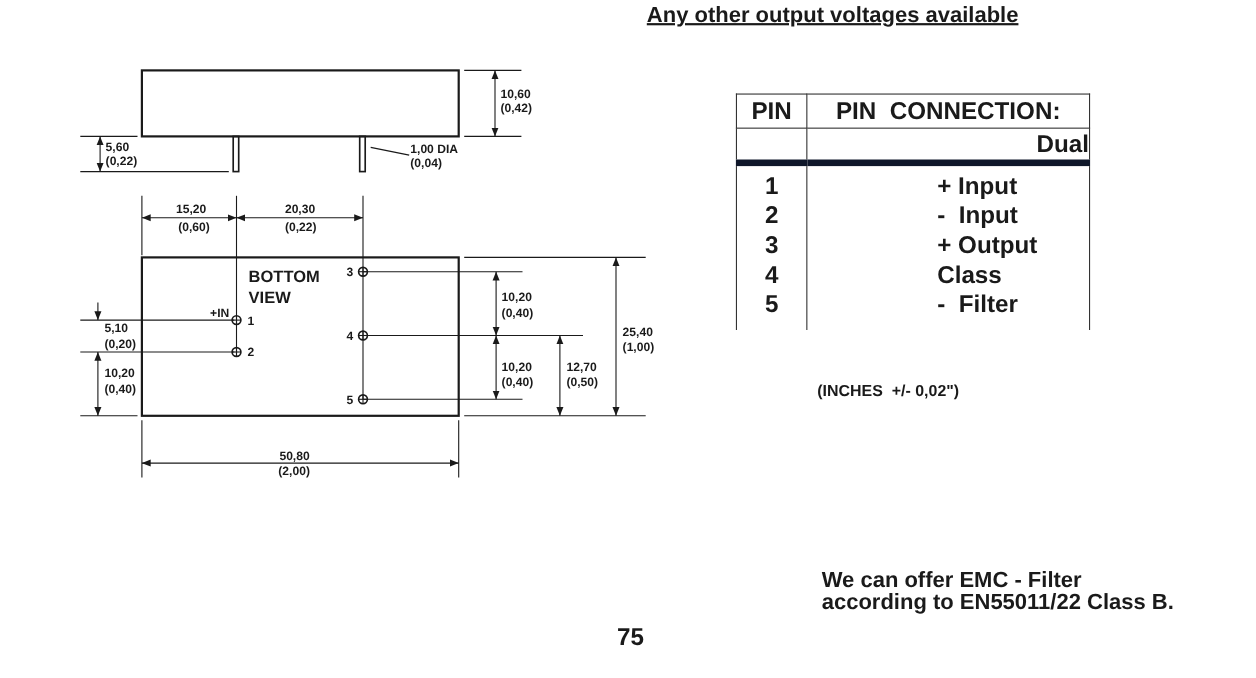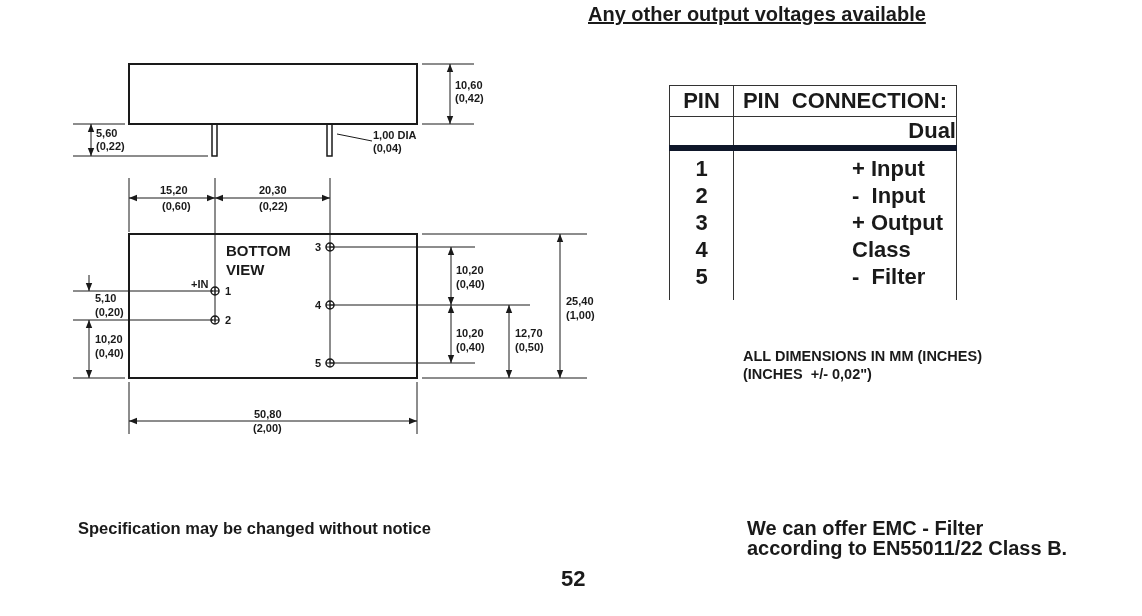--- a/index.html
+++ b/index.html
@@ -2,21 +2,21 @@
 <html><head>
 <meta charset="utf-8">
 <style>
   html, body { margin: 0; padding: 0; background: #ffffff; }
   body { width: 1142px; height: 616px; position: relative; overflow: hidden;
          font-family: "Liberation Sans", sans-serif; color: #1a1a1a; }
   .abs { position: absolute; }
   .headline { left: 588px; top: 3px; font-size: 20px; font-weight: bold; text-decoration: underline; white-space: nowrap; }
   svg text { font-family: "Liberation Sans", sans-serif; font-weight: bold; fill: #1a1a1a; }
   .dim { font-size: 11px; }
-  .pin-table { left: 669px; top: 85px; width: 288px; border-collapse: collapse; font-weight: bold; font-size: 22px; }
+  .pin-table { left: 669px; top: 85px; width: 322px; border-collapse: collapse; font-weight: bold; font-size: 22px; }
   .pin-table td, .pin-table th { border-left: 1px solid #333; border-right: 1px solid #333; padding: 0; }
   .pin-table .hdr th { border-top: 1px solid #333; border-bottom: 1px solid #333; height: 30px; font-weight: bold; }
   .pin-table .sub td { border-bottom: 6px solid #0f172a; height: 28px; text-align: right; }
   .pin-table .body td { vertical-align: top; line-height: 27px; padding-top: 4px; padding-bottom: 10px; }
   .pin-col { width: 63px; text-align: center; }
   .conn-col { text-align: left; padding-left: 80px !important; }
   .conn-line { white-space: pre; margin-left: 38px; }
   .notes { left: 743px; top: 347px; font-size: 14.5px; font-weight: bold; line-height: 18px; white-space: pre; }
   .footer-left { left: 78px; top: 518px; font-size: 16.5px; font-weight: bold; line-height: 20px; }
   .footer-right { left: 747px; top: 518px; font-size: 20px; font-weight: bold; line-height: 20px; }
@@ -162,22 +162,21 @@
       <div class="conn-line">+ Input</div>
       <div class="conn-line">-  Input</div>
       <div class="conn-line">+ Output</div>
       <div class="conn-line">Class</div>
       <div class="conn-line">-  Filter</div>
     </td>
   </tr>
 </tbody>
   </table>
 
-<div class="abs notes"><div>ALL DIMENSIONS IN MM (INCHES)</div><div>(INCHES  +/- 0,02")</div></div>
+<div class="abs notes"><div>(INCHES  +/- 0,02")</div></div>
 
 <div class="abs footer-left">
-  <div>Specification may be changed without notice</div>
 </div>
 <div class="abs footer-right">
   <div>We can offer EMC - Filter</div>
   <div>according to EN55011/22 Class B.</div>
 </div>
-<div class="abs page-number">52</div>
+<div class="abs page-number">75</div>
 
 </body></html>

